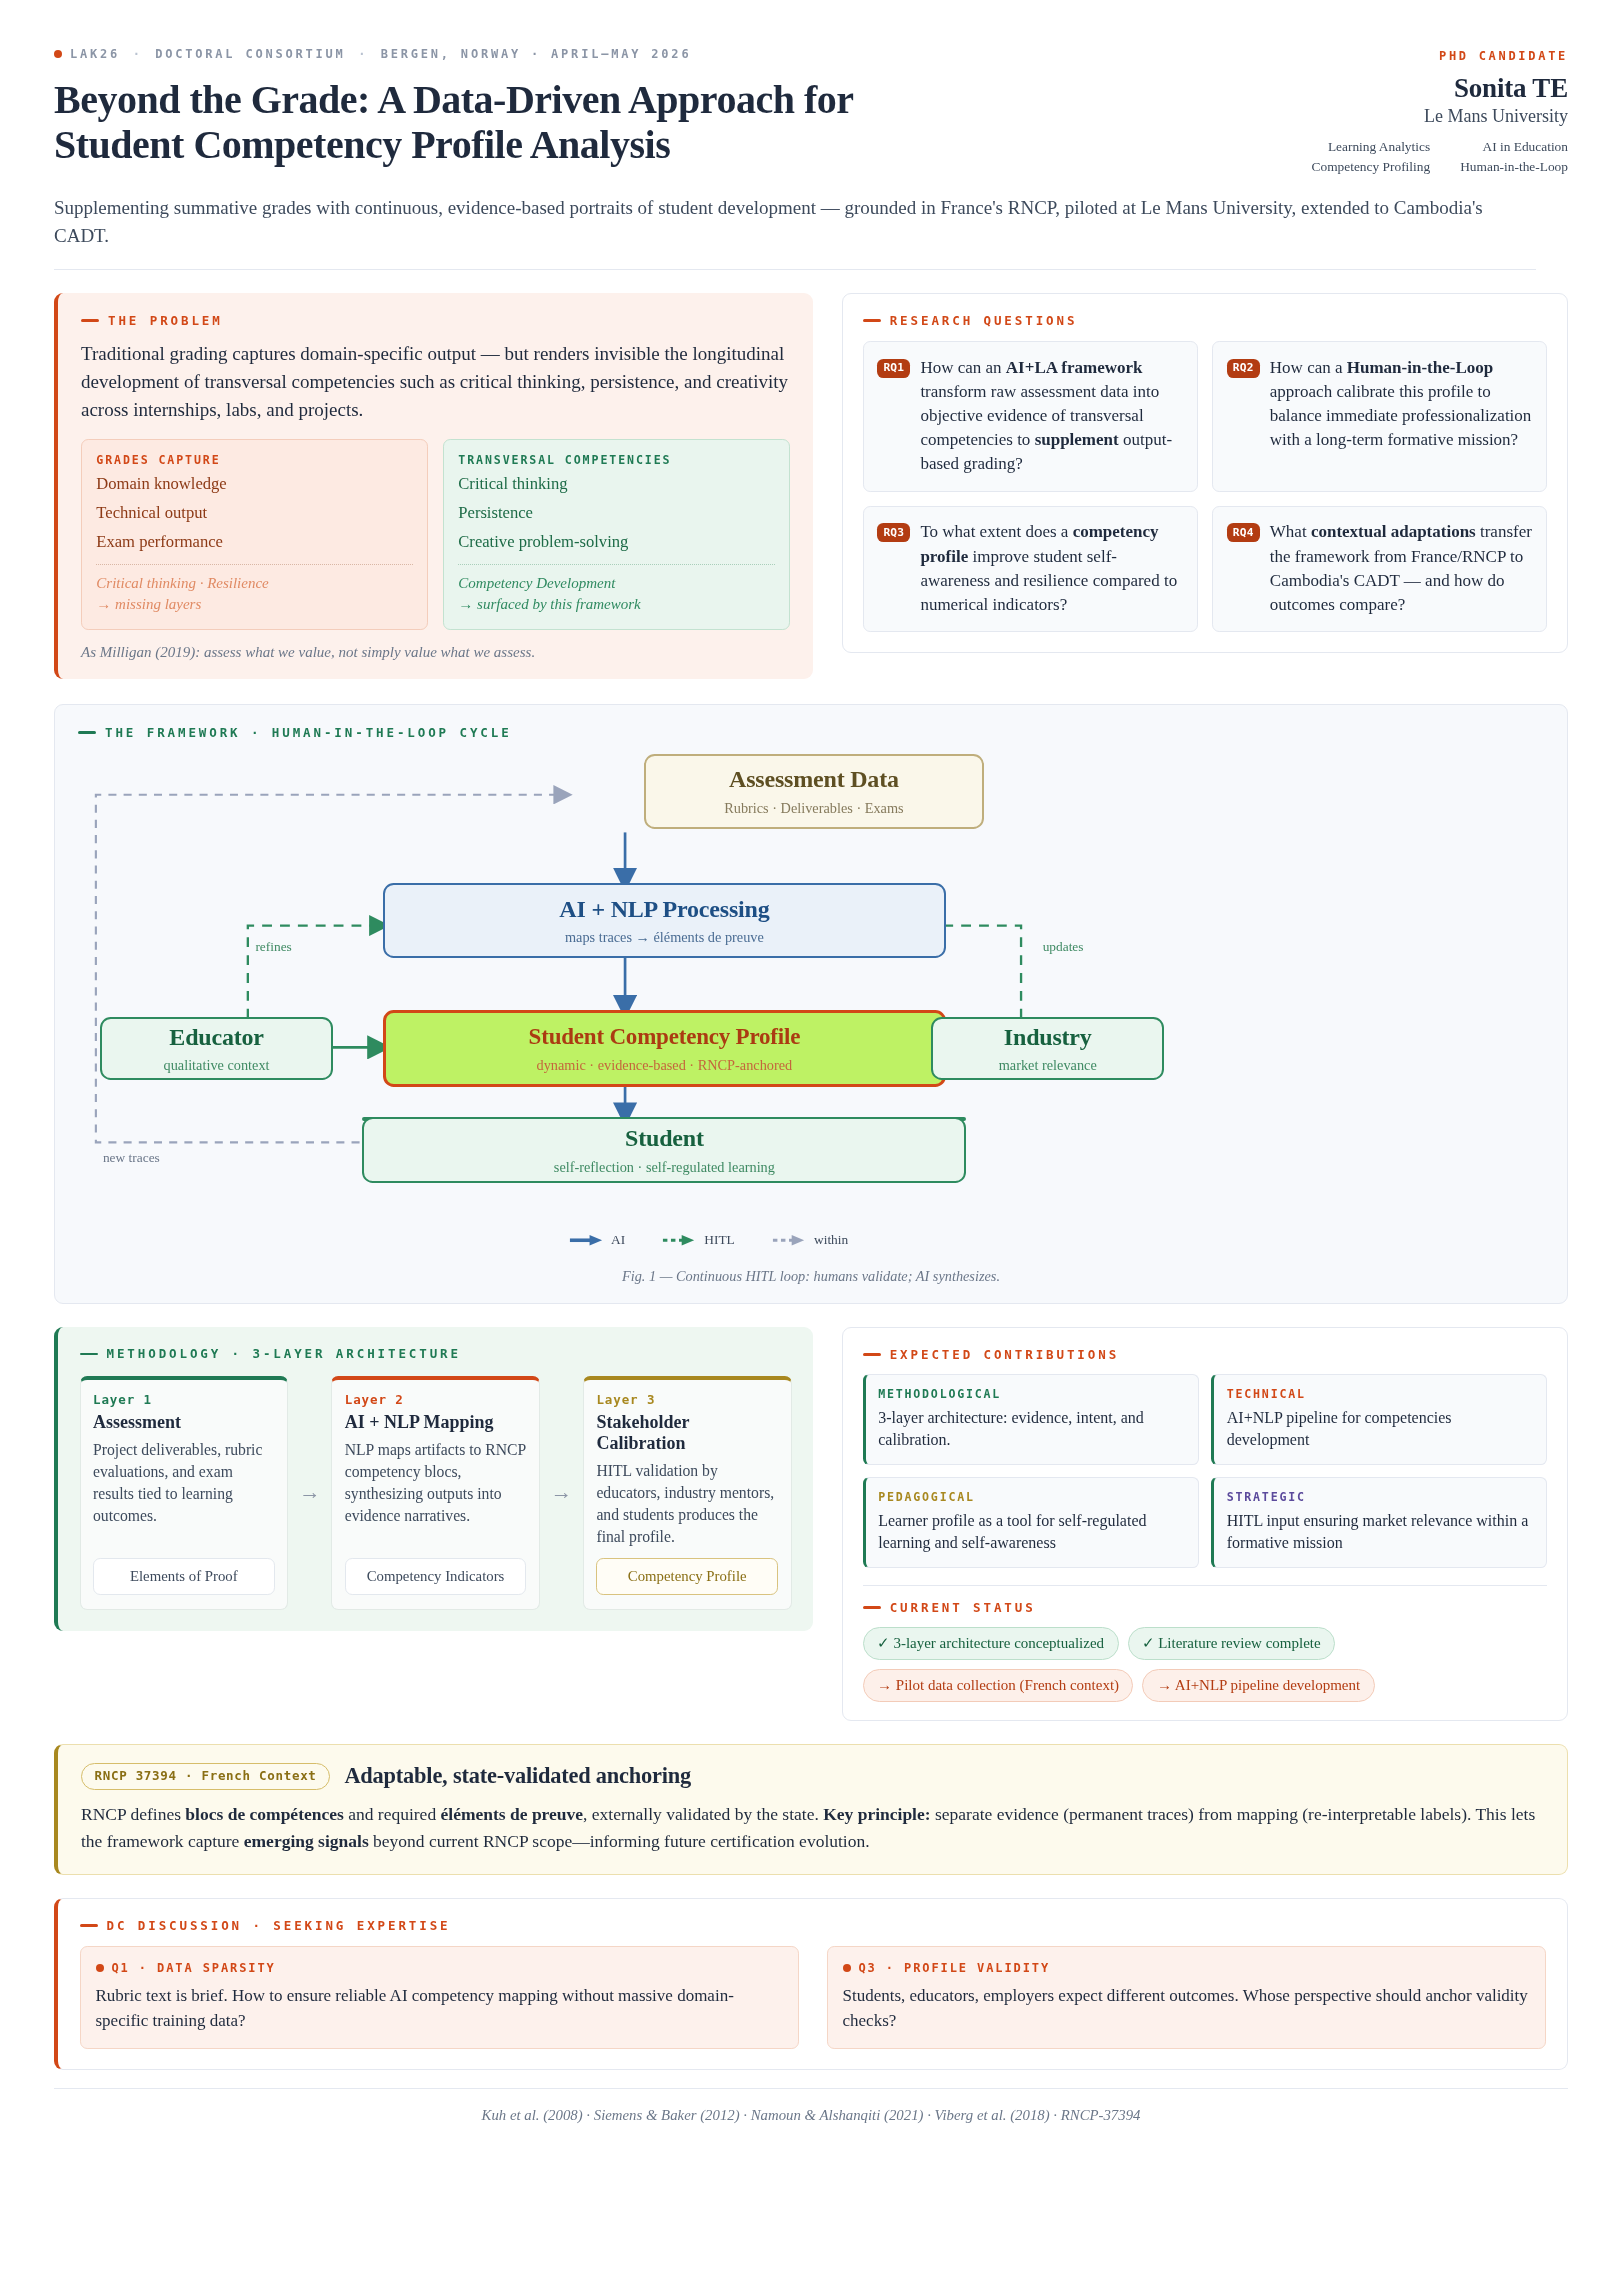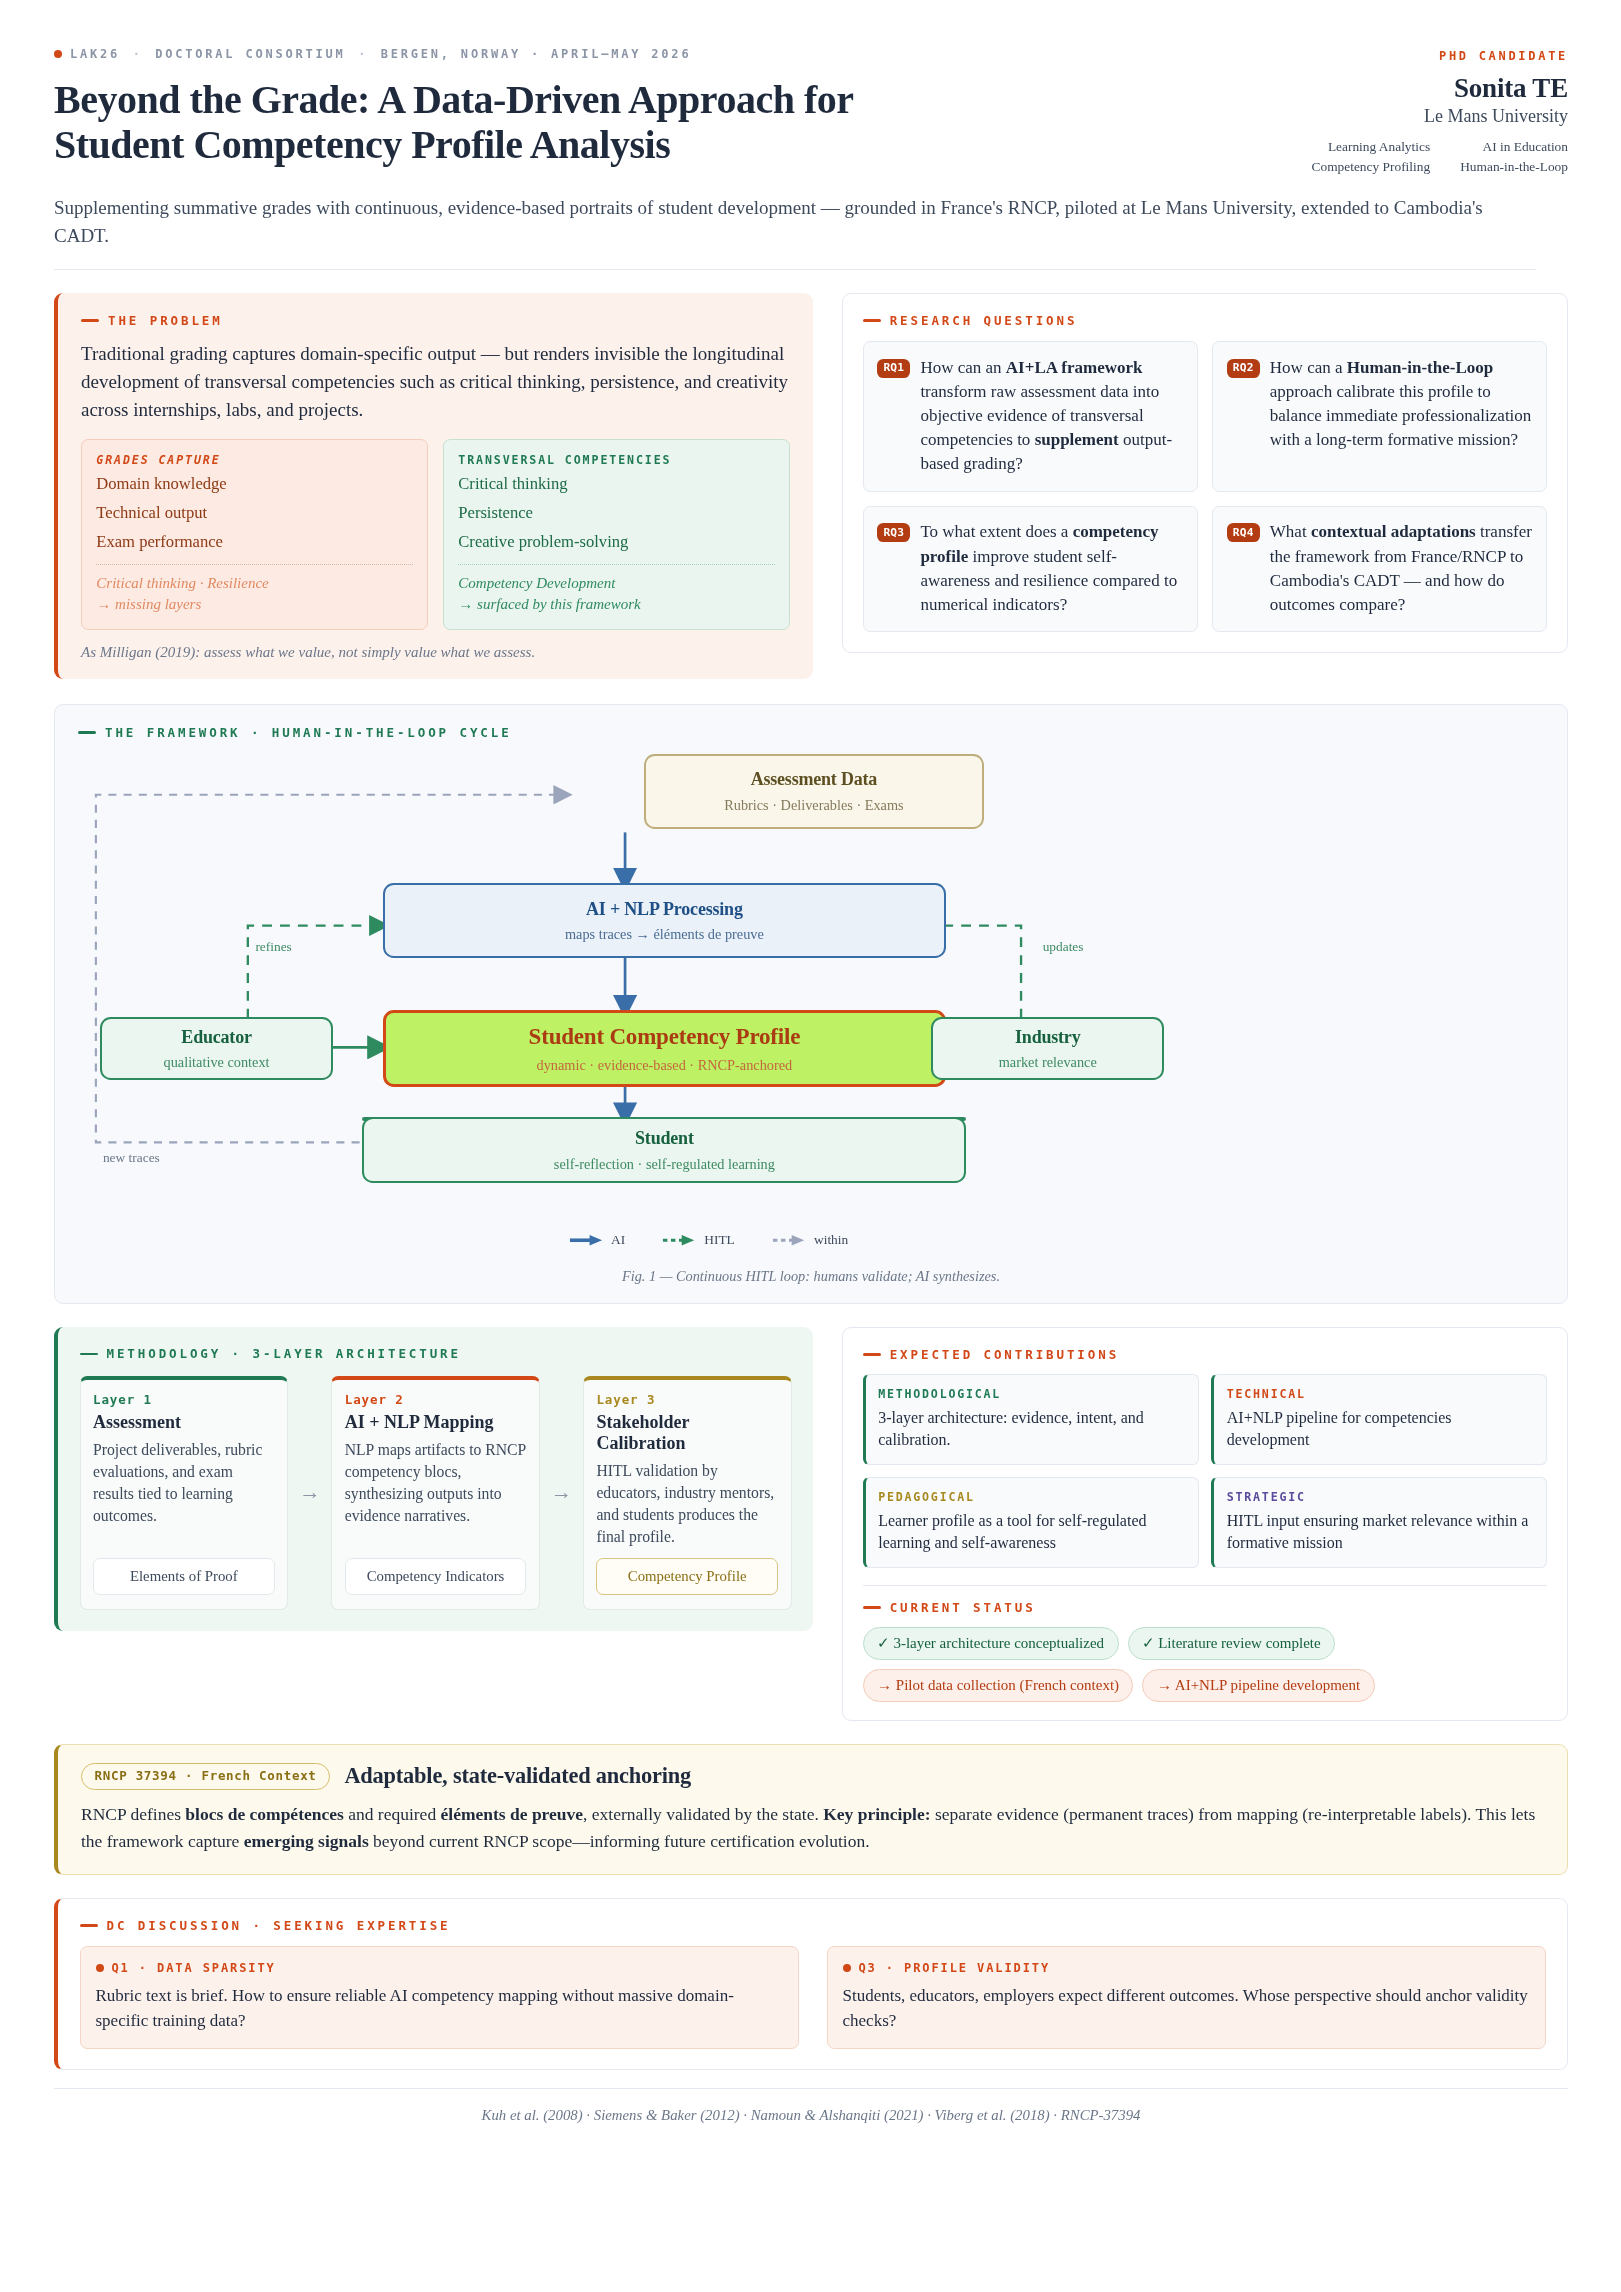--- a/index.html
+++ b/index.html
@@ -100,21 +100,21 @@
   }
   .split2{ display:grid; grid-template-columns:1fr 1fr; gap:15px; margin-top:15px; }
 
   .minibox{ border-radius:7.2px; padding:13.4px 14.3px 12.5px 14.3px; }
   .minibox.rose{ background:#fdeae2; border:0.9px solid #f4cdbb; }
   .minibox.mint{ background:#e9f5ee; border:0.9px solid #c3e2d0; }
   .mini-h{
     font-family:"DejaVu Sans Mono","Liberation Mono",monospace;
     font-size:11.6px; letter-spacing:1.9px; font-weight:700; text-transform:uppercase;
   }
-  .mini-h.rose{ color:var(--rust);font-style:italic; } .mini-h.mint{ color:var(--green); }
+  .mini-h.rose{ color:var(--rust); } .mini-h.mint{ color:var(--green); }
   .mini-li{ font-size:16.6px; line-height:1.52; margin-top:3.6px; }
   .mini-li.rose{ color:#8d3a16; } .mini-li.mint{ color:#1d6b47; }
   .mini-li:first-of-type{ margin-top:8px; }
   .mini-rule{ border-top:0.9px dotted #d9b7a5; margin:9.9px 0 8px 0; }
   .mini-rule.mint{ border-top-color:#a9cfba; }
   .mini-note{ font-size:15px; font-style:italic; line-height:1.45; }
   .mini-note.rose{ color:var(--rust-soft); } .mini-note.mint{ color:#2f8a60; }
 
   .milligan{ margin-top:14.3px; font-size:15px; font-style:italic; color:var(--muted); }
 
@@ -142,21 +142,21 @@
     border-radius:9px; padding:19.7px 23px 18px 23px;
   }
   .fwcanvas{ position:relative; width:100%; height:421px; margin-top:10.7px; }
   .fwcanvas svg{ position:absolute; inset:0; width:100%; height:100%; overflow:visible; }
 
   .node{
     position:absolute; border-radius:10.7px; text-align:center;
     display:flex; flex-direction:column; align-items:center; justify-content:center;
     padding:9px 10.7px;
   }
-  .node .n-t{ font-size:18px; font-weight:700; letter-spacing:-0.2px; }
+  .node .n-t{ font-size:24px; font-weight:700; letter-spacing:-0.2px; }
   .node .n-s{ font-size:14.3px; margin-top:6.3px; }
 
   .n-assess{ background:#faf7ea; border:2.2px solid #bfae7c; }
   .n-assess .n-t{ color:#5e4f22; } .n-assess .n-s{ color:#857a5c; }
   .n-ai{ background:#eaf1f9; border:2.7px solid var(--blue); }
   .n-ai .n-t{ color:var(--blue-deep); } .n-ai .n-s{ color:#4a6c93; }
   .n-scp{ background:#bef264; border:3.6px solid var(--rust); }
   .n-scp .n-t{ color:#ab3b12; font-size:23px; } .n-scp .n-s{ color:#c4663c; }
   .n-edu,.n-ind,.n-stu{ background:#eaf6ef; border:2.2px solid var(--green-line); }
   .n-edu .n-t,.n-ind .n-t,.n-stu .n-t{ color:var(--green-deep); }

